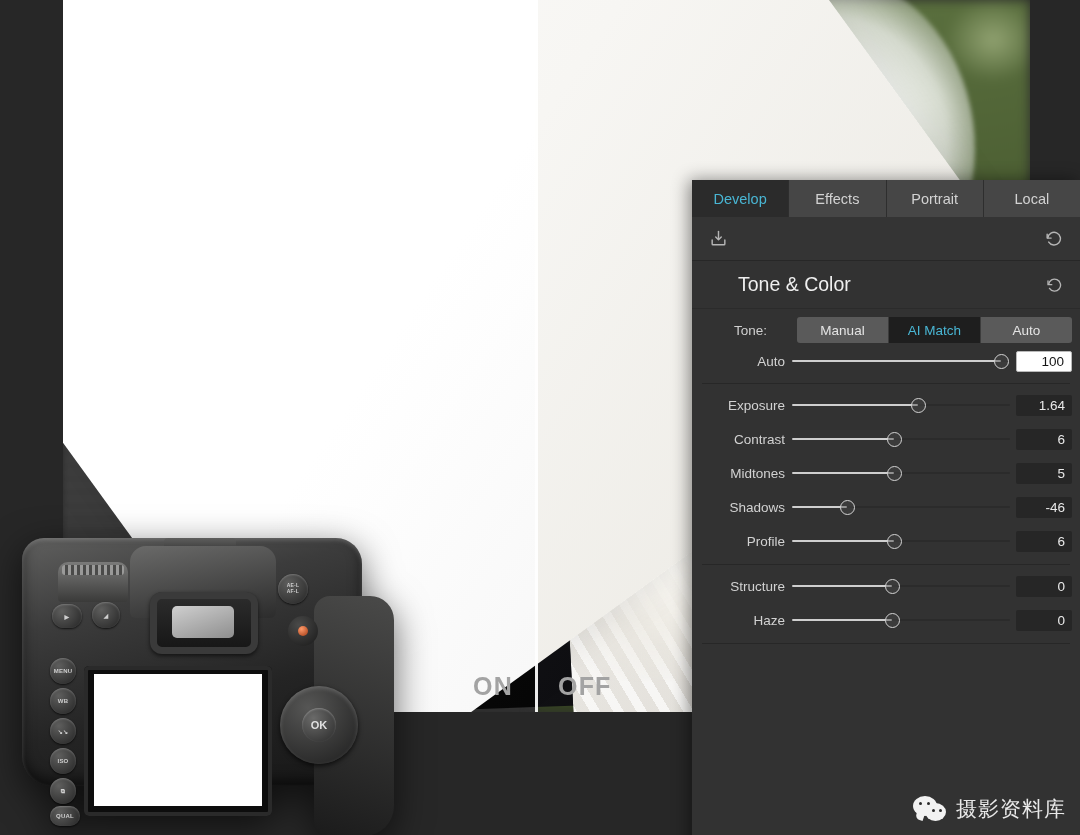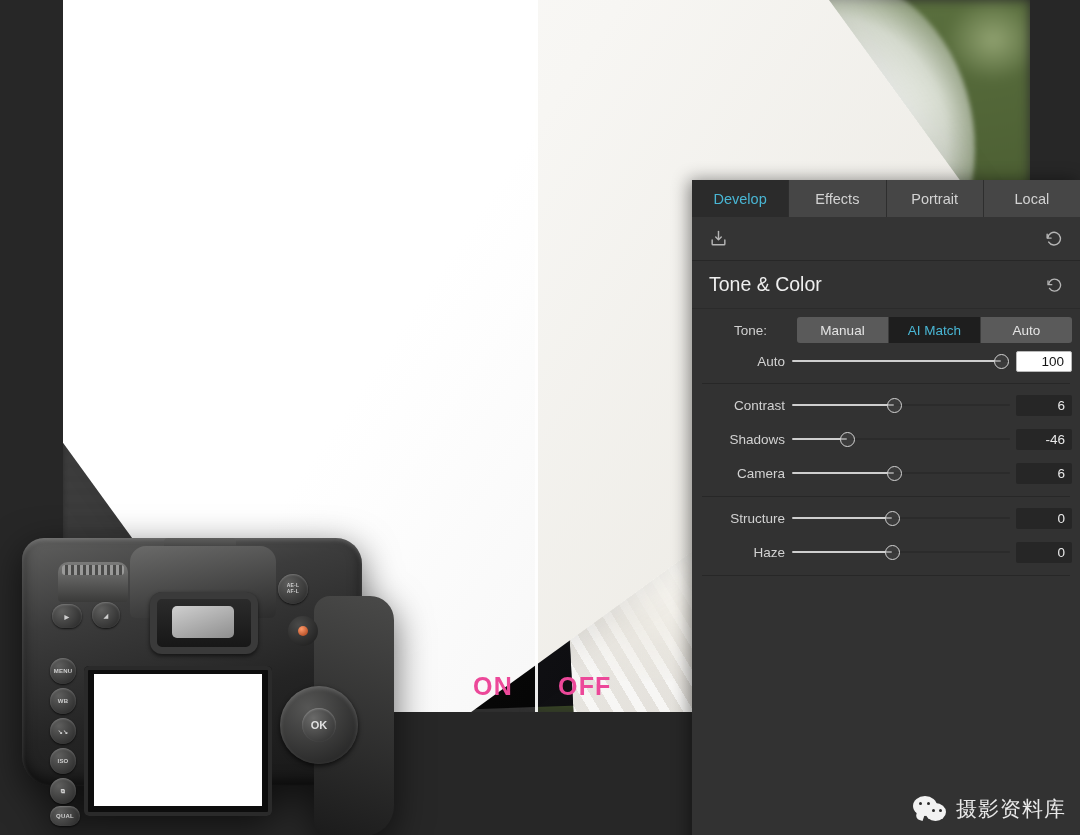--- a/index.html
+++ b/index.html
@@ -199,21 +199,21 @@
 
   
   .split-line{
     position:absolute; left:472px; top:0; width:3px; height:100%;
     background:rgba(255,255,255,.92); z-index:6;
   }
 
   
   .onoff{
     position:absolute; bottom:0; height:52px; z-index:7;
-    font-size:25px; font-weight:bold; color:#ec4899; letter-spacing:1.2px;
+    font-size:25px; font-weight:bold; color:#a3a3a3; letter-spacing:1.2px;
     display:flex; align-items:center;
   }
   #label-on { left:410px; }
   #label-off{ left:495px; }
 
   
   #camera{
     position:absolute; left:6px; top:498px; width:378px; height:315px;
     z-index:9;
     filter:drop-shadow(0 10px 18px rgba(0,0,0,.6));
@@ -330,21 +330,21 @@
     padding:0 17px;
   }
   .ic{ cursor:pointer; opacity:.85; display:flex; }
   .ic svg{ display:block; }
 
   
   #section-header{
     height:48px; display:flex; align-items:center; justify-content:space-between;
     padding:0 17px 0 17px; border-bottom:1px solid #2b2b2b;
   }
-  #section-title{ font-size:19.5px; color:#efefef; font-weight:normal; }
+  #section-title{ font-size:19.5px; color:#efefef; font-weight:normal;margin-left:29px; }
   #profile-block{ padding:10px 17px 0 17px; }
   #camera-profile-label{ font-size:13.5px; color:#cfcfcf; text-align:center; margin-bottom:7px; }
   #camera-profile-select{
     position:relative; height:25px; background:#252525;
     display:flex; align-items:center; padding:0 10px;
     color:#e6e6e6; font-size:13.5px; cursor:pointer; border-radius:2px;
   }
   #camera-profile-select .chev{ position:absolute; right:10px; top:5px; }
 
   
@@ -633,39 +633,57 @@
       <div class="track-fill" style="width: 96%;"></div>
       <div class="knob" style="left: 96%;"></div>
     </div>
     <div class="val-box editing">100</div>
   </div>
 
   <div class="divider"></div>
 
   <div id="primary-sliders">
       <div class="slider-row">
+        <div class="sl-label">Exposure</div>
+        <div class="track-wrap">
+          <div class="track"></div>
+          <div class="track-fill" style="width:58%"></div>
+          <div class="knob" style="left:58%"></div>
+        </div>
+        <div class="val-box">1.64</div>
+      </div>
+      <div class="slider-row">
         <div class="sl-label">Contrast</div>
         <div class="track-wrap">
           <div class="track"></div>
           <div class="track-fill" style="width:47%"></div>
           <div class="knob" style="left:47%"></div>
         </div>
         <div class="val-box">6</div>
+      </div>
+      <div class="slider-row">
+        <div class="sl-label">Midtones</div>
+        <div class="track-wrap">
+          <div class="track"></div>
+          <div class="track-fill" style="width:47%"></div>
+          <div class="knob" style="left:47%"></div>
+        </div>
+        <div class="val-box">5</div>
       </div>
       <div class="slider-row">
         <div class="sl-label">Shadows</div>
         <div class="track-wrap">
           <div class="track"></div>
           <div class="track-fill" style="width:25%"></div>
           <div class="knob" style="left:25%"></div>
         </div>
         <div class="val-box">-46</div>
       </div>
       <div class="slider-row">
-        <div class="sl-label">Camera</div>
+        <div class="sl-label">Profile</div>
         <div class="track-wrap">
           <div class="track"></div>
           <div class="track-fill" style="width:47%"></div>
           <div class="knob" style="left:47%"></div>
         </div>
         <div class="val-box">6</div>
       </div>
     </div>
 
   <div class="divider"></div>

